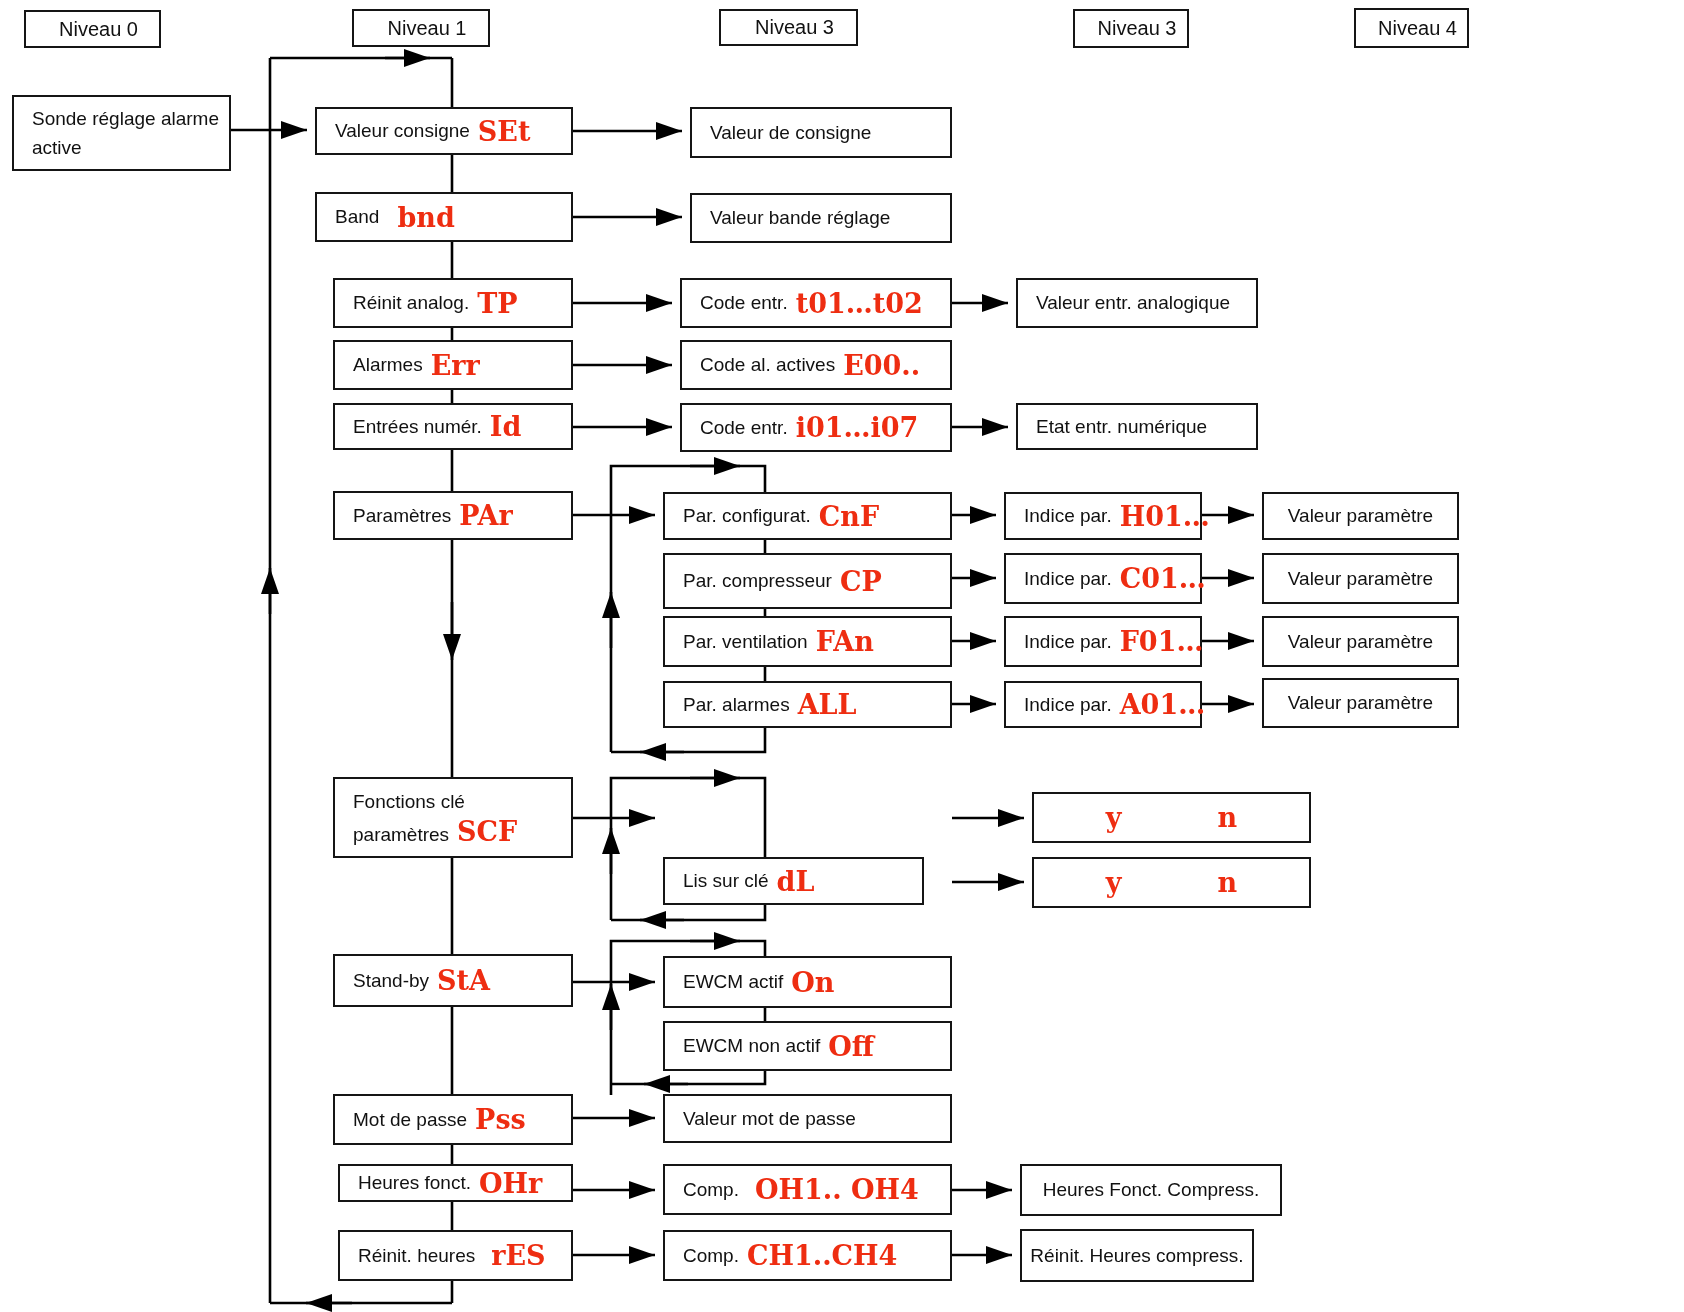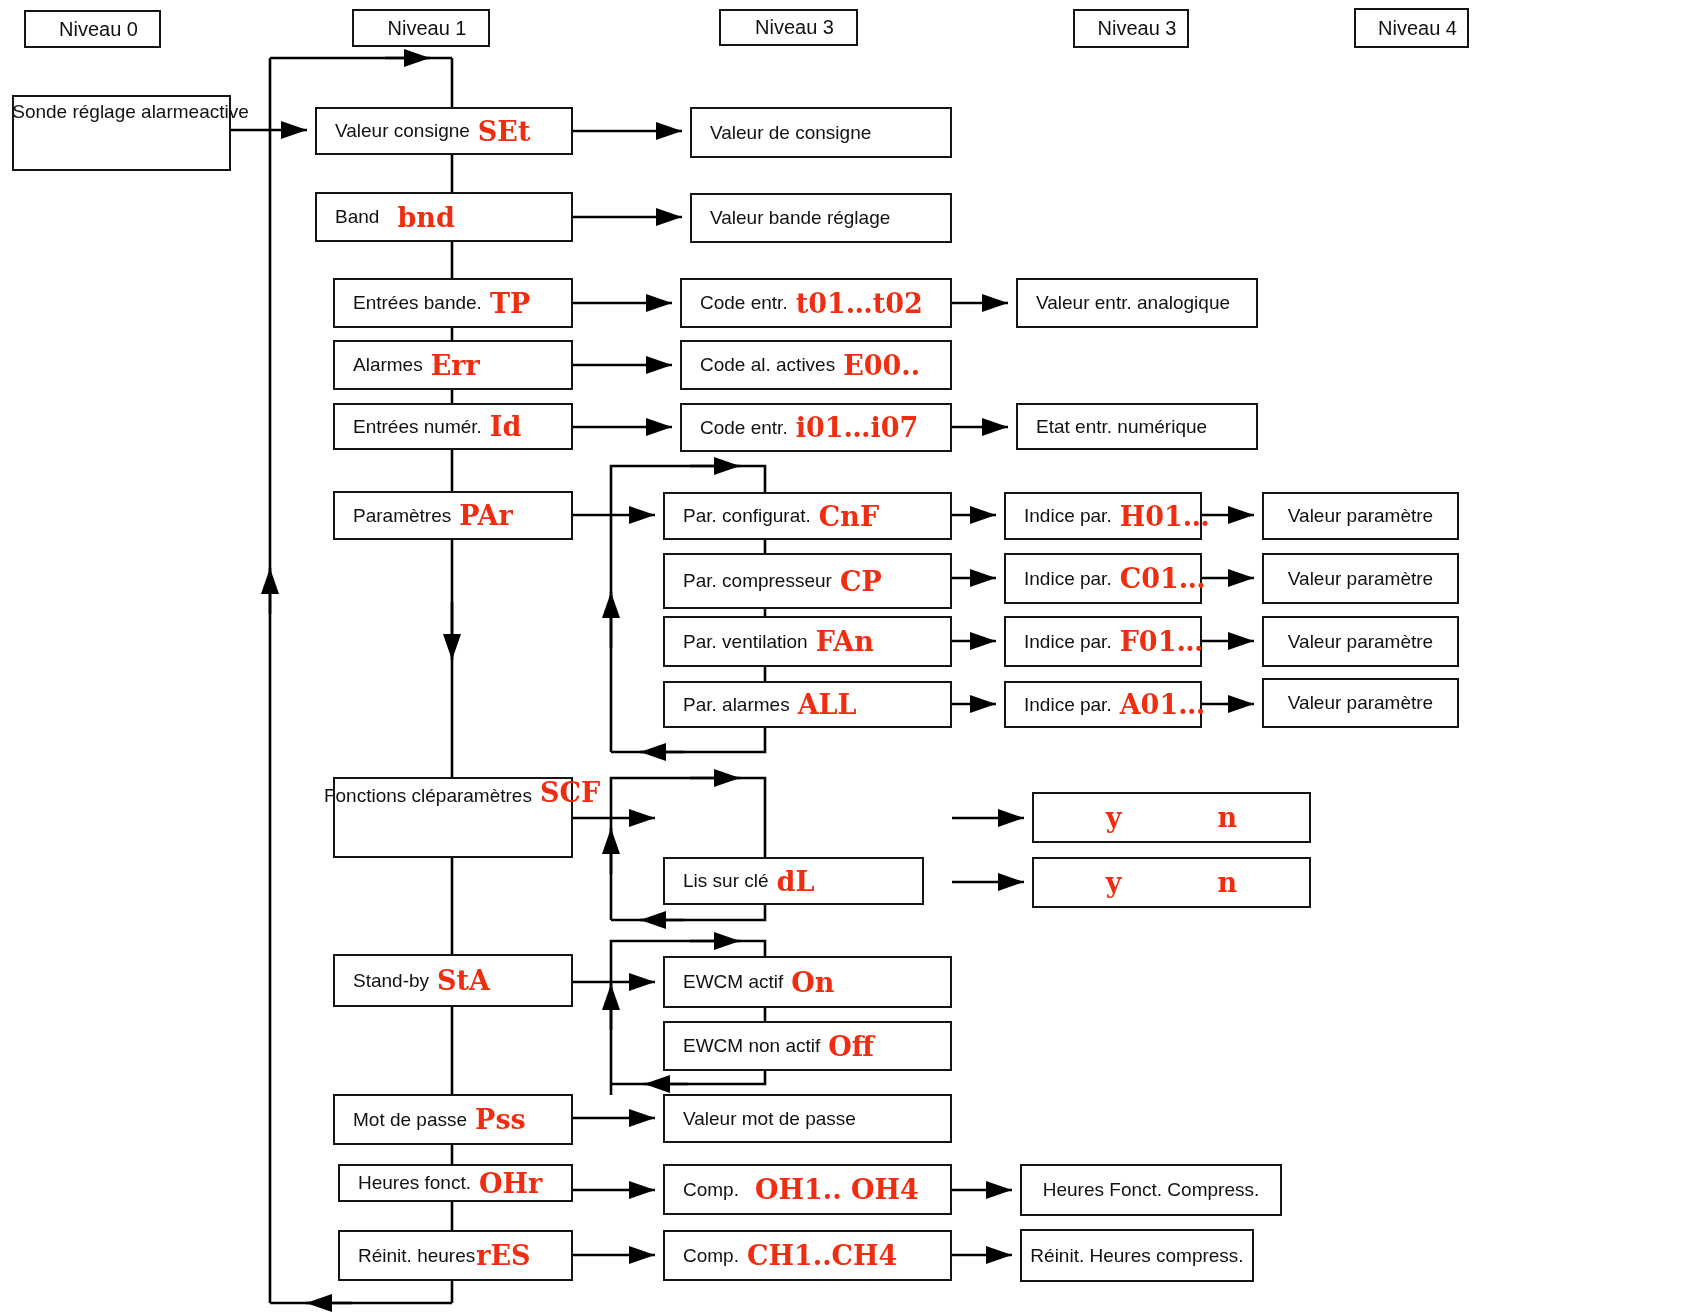--- a/index.html
+++ b/index.html
@@ -6,21 +6,21 @@
   body{width:1684px;height:1312px;position:relative;font-family:"Liberation Sans",sans-serif;color:#111;}
   .stage{position:absolute;left:0;top:0;width:1684px;height:1312px;}
   svg.wires{position:absolute;left:0;top:0;z-index:1;}
   .node,.hdr{position:absolute;background:#ffffff;border:2px solid #151515;box-sizing:border-box;z-index:2;
     display:flex;align-items:center;white-space:nowrap;}
   .node{font-size:19px;padding-left:18px;}
   .hdr{font-size:20px;justify-content:center;padding-left:12px;}
   .code{font-family:"DejaVu Serif",serif;font-weight:700;font-size:27px;line-height:1;
     color:var(--accent,#ee2d11);margin-left:8px;}
   .center{justify-content:center;padding-left:0;}
-  .txt2{flex-direction:row;align-items:flex-start;justify-content:center;line-height:29px;}
+  .txt2{flex-direction:column;align-items:flex-start;justify-content:center;line-height:29px;}
   .txt2 .row{display:block;}
   .yn{justify-content:center;padding-left:0;gap:96px;}
   .yn .code{margin-left:0;}
 </style>
 </head>
 <body>
 
 <div class="stage">
 
   <svg class="wires" width="1684" height="1312" viewBox="0 0 1684 1312">
@@ -103,21 +103,21 @@
 
   <div class="node" style="left:315px;top:107px;width:258px;height:48px">
     <span>Valeur consigne</span>
       <b class="code">SEt</b>
   </div>
   <div class="node" style="left:315px;top:192px;width:258px;height:50px">
     <span>Band</span>
       <b class="code" style="margin-left:18px">bnd</b>
   </div>
   <div class="node" style="left:333px;top:278px;width:240px;height:50px">
-    <span>Entrées bande.</span>
+    <span>Réinit analog.</span>
       <b class="code">TP</b>
   </div>
   <div class="node" style="left:333px;top:340px;width:240px;height:50px">
     <span>Alarmes</span>
       <b class="code">Err</b>
   </div>
   <div class="node" style="left:333px;top:403px;width:240px;height:47px">
     <span>Entrées numér.</span>
       <b class="code">Id</b>
   </div>
@@ -136,21 +136,21 @@
   <div class="node" style="left:333px;top:1094px;width:240px;height:51px">
     <span>Mot de passe</span>
       <b class="code">Pss</b>
   </div>
   <div class="node" style="left:338px;top:1164px;width:235px;height:38px">
     <span>Heures fonct.</span>
       <b class="code">OHr</b>
   </div>
   <div class="node" style="left:338px;top:1230px;width:235px;height:51px">
     <span>Réinit. heures</span>
-      <b class="code" style="margin-left:1px">rES</b>
+      <b class="code" style="margin-left:16px">rES</b>
   </div>
 
   <div class="node" style="left:690px;top:107px;width:262px;height:51px">
     <span>Valeur de consigne</span>
   </div>
   <div class="node" style="left:690px;top:193px;width:262px;height:50px">
     <span>Valeur bande réglage</span>
   </div>
   <div class="node" style="left:680px;top:278px;width:272px;height:50px">
     <span>Code entr.</span>

